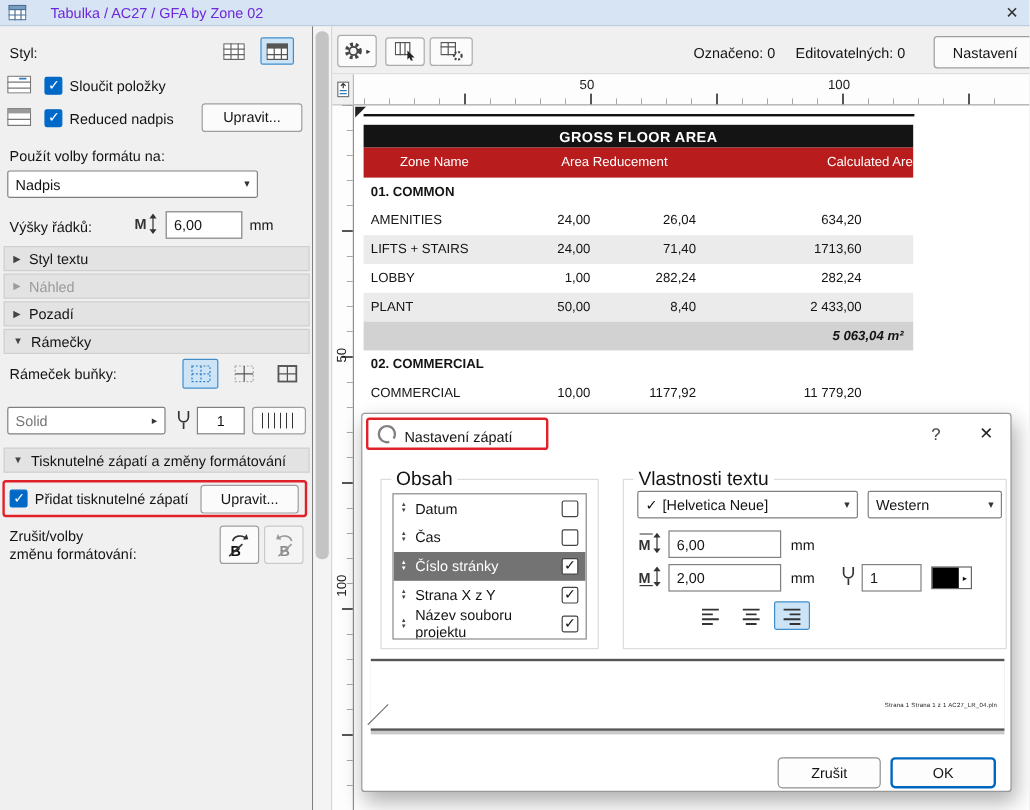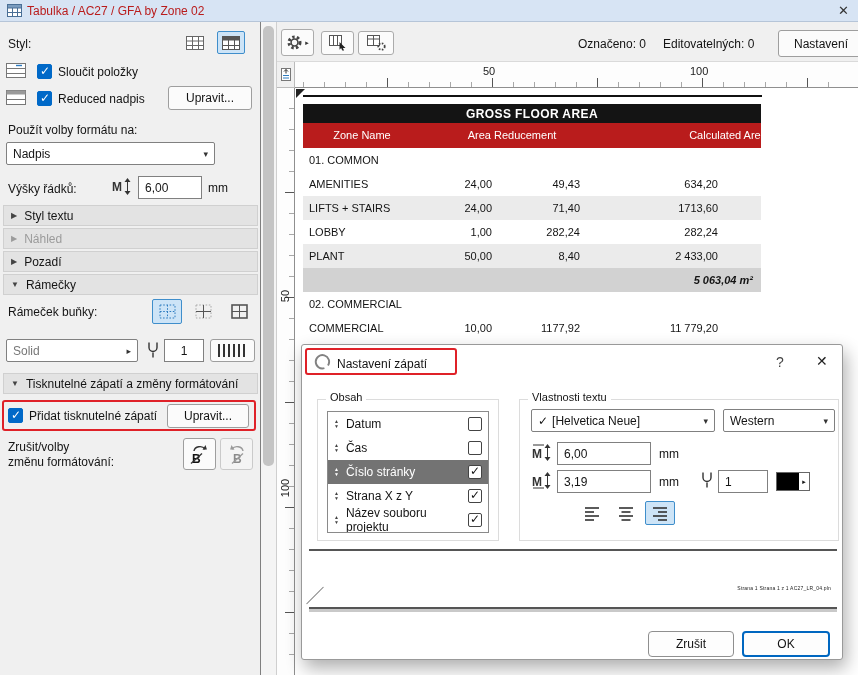--- a/index.html
+++ b/index.html
@@ -4,21 +4,21 @@
 <style>
 *{margin:0;padding:0;box-sizing:border-box}
 body{font-family:"Liberation Sans","DejaVu Sans",sans-serif;background:#ddd}
 .app{position:relative;width:858px;height:675px;background:#fff;overflow:hidden;font-size:12px;color:#141414}
 .abs{position:absolute}
 svg{display:block}
 
 
 [data-name="titlebar"]{left:0;top:0;width:858px;height:22px;background:#d7e4f4;border-bottom:1px solid #b6c5d8}
 [data-name="window-table-icon"]{left:7px;top:4px}
-[data-name="window-title"]{left:27px;top:4px;color:#b91c1c}
+[data-name="window-title"]{left:42px;top:4px;color:#6d28d9}
 [data-name="window-close-icon"]{left:838px;top:3px;font-size:13px;color:#333;cursor:default}
 
 
 [data-name="sidebar"]{left:0;top:22px;width:261px;height:653px;background:#f0f0f0;border-right:1px solid #7f7f7f}
 [data-name="sidebar-scrollbar"]{left:261px;top:22px;width:16px;height:653px;background:#f4f4f4;border-right:1px solid #cfcfcf}
 [data-name="sidebar-scrollbar-thumb"]{left:263px;top:26px;width:11px;height:440px;background:#c4c4c4;border-radius:5px}
 
 [data-name="style-label"]{left:8px;top:37px}
 .icon-btn{display:flex;align-items:center;justify-content:center;border:1px solid transparent;border-radius:2px}
 .icon-btn.selected{background:#cde4f7;border-color:#3f8ecb}
@@ -92,21 +92,21 @@
 [data-name="gfa-table"]{left:303px;top:104px;width:458px;font-size:11px;z-index:2}
 .t-title{height:19px;background:#141414;color:#fff;font-weight:bold;font-size:12px;display:flex;align-items:center;justify-content:center;letter-spacing:.4px}
 .t-header{position:relative;height:25px;background:#b91c1c;color:#fff}
 .hc{position:absolute;top:0;height:25px;line-height:25px;text-align:center}
 .hc1{left:0;width:118px}.hc2{left:134px;width:150px}.hc3{left:259px;width:100px}.hc4{left:375px;width:100px}
 .t-row{display:grid;grid-template-columns:118px 71px 88px 181px;height:24px;align-items:center}
 .t-row.alt{background:#ebebeb}
 .t-row .c1{padding-left:6px}
 .t-row .c2,.t-row .c3{text-align:right}
 .t-row .c4{text-align:right;padding-right:43px}
-.t-group .c1{font-weight:normal}
+.t-group .c1{font-weight:bold}
 .t-total{height:24px;line-height:24px;background:#d2d2d2;text-align:right;padding-right:8px;font-style:italic;font-weight:600}
 
 
 .push-btn{background:#fbfbfb;border:1px solid #9e9e9e;border-radius:3px;display:flex;align-items:center;justify-content:center;font-size:12px}
 .combo{background:#fff;border:1px solid #808080;border-radius:2px;display:flex;align-items:center;padding:0 6px;font-size:12px}
 .combo .chev{margin-left:auto;font-size:9px;color:#333;padding-left:4px}
 .field{background:#fff;border:1px solid #808080;display:flex;align-items:center;padding:0 6px;font-size:12px}
 .cb{width:15px;height:15px;border:1px solid #5a5a5a;background:#fff;border-radius:2px}
 .cb.accent.checked{background:#0069c8;border-color:#0069c8;position:absolute}
 .cb.accent.checked::after{content:"✓";position:absolute;left:2px;top:-1px;color:#fff;font-size:12px}
@@ -117,21 +117,21 @@
 [data-name="dialog-title-annotation"]{left:305px;top:348px;width:152px;height:27px}
 
 
 [data-name="footer-dialog"]{left:301px;top:344px;width:542px;height:316px;background:#fff;border:1px solid #999;border-radius:3px;box-shadow:3px 8px 18px rgba(0,0,0,.32);z-index:10}
 [data-name="footer-dialog"] .abs{position:absolute}
 [data-name="footer-dialog-icon"]{left:12px;top:9px}
 [data-name="footer-dialog-title"]{left:35px;top:12px}
 [data-name="dialog-help-button"]{left:474px;top:9px;font-size:14px;color:#444}
 [data-name="dialog-close-button"]{left:514px;top:8px;font-size:14px;color:#222}
 .groupbox{border:1px solid #dcdcdc}
-.group-label{position:absolute;top:-9px;left:8px;background:#fff;padding:0 4px;font-size:11px}
+.group-label{position:absolute;top:-9px;left:8px;background:#fff;padding:0 4px;font-size:16px}
 [data-name="content-groupbox"]{left:15px;top:54px;width:182px;height:142px}
 [data-name="text-groupbox"]{left:217px;top:54px;width:320px;height:142px}
 [data-name="footer-content-list"]{left:25px;top:66px;width:162px;height:122px;border:1px solid #8a8a8a;background:#fff;overflow:hidden}
 .list-item{display:flex;align-items:center;height:24px;padding:0 6px;gap:7px;font-size:12px}
 .list-item.selected{background:#737373;color:#fff}
 .updown i{display:block;font-size:5px;line-height:5px;color:#444;font-style:normal}
 .list-item.selected .updown i{color:#fff}
 [data-name="font-select"]{left:229px;top:64px;width:184px;height:23px}
 [data-name="font-select"] .check{color:#111;margin-right:4px}
 [data-name="script-select"]{left:421px;top:64px;width:112px;height:23px}
@@ -409,21 +409,21 @@
       <span class="hc hc2" data-name="column-header-area-reducement">Area Reducement</span>
       <span class="hc hc4" data-name="column-header-calculated-area">Calculated Area</span>
     </div>
     <div data-name="gfa-table-body">
         <div class="t-row t-group" data-name="table-group-row">
           <div class="c1">01. COMMON</div>
         </div>
         <div class="t-row" data-name="table-row">
           <div class="c1">AMENITIES</div>
           <div class="c2">24,00</div>
-          <div class="c3">49,43</div>
+          <div class="c3">26,04</div>
           <div class="c4">634,20</div>
         </div>
         <div class="t-row alt" data-name="table-row">
           <div class="c1">LIFTS + STAIRS</div>
           <div class="c2">24,00</div>
           <div class="c3">71,40</div>
           <div class="c4">1713,60</div>
         </div>
         <div class="t-row" data-name="table-row">
           <div class="c1">LOBBY</div>
@@ -536,21 +536,21 @@
     <span class="abs" data-name="line-spacing-icon">
         <svg width="21" height="17" viewBox="0 0 21 17">
           <text x="1" y="14" font-size="12" font-weight="bold" fill="#333" font-family="Liberation Sans,sans-serif">M</text>
           <line x1="2" y1="16" x2="13" y2="16" stroke="#333"></line>
           <line x1="16.5" y1="1.5" x2="16.5" y2="15.5" stroke="#333"></line>
           <path d="M16.5 0 l-3 4 h6 z" fill="#333"></path>
           <path d="M16.5 17 l-3 -4 h6 z" fill="#333"></path>
         </svg>
       </span>
     <div class="abs field" data-name="line-spacing-input">
-        <span data-name="input-value">3,19</span>
+        <span data-name="input-value">2,00</span>
       </div>
     <span class="abs" data-name="line-spacing-unit">mm</span>
 
     <span class="abs" data-name="footer-pen-icon">
         <svg width="14" height="18" viewBox="0 0 14 18">
           <path d="M3 1.5 v5 a4 4 0 0 0 8 0 V1.5" fill="none" stroke="#333" stroke-width="1.4"></path>
           <line x1="7" y1="11.5" x2="7" y2="16.5" stroke="#333" stroke-width="1.4"></line>
         </svg>
       </span>
     <div class="abs field" data-name="footer-pen-input">

